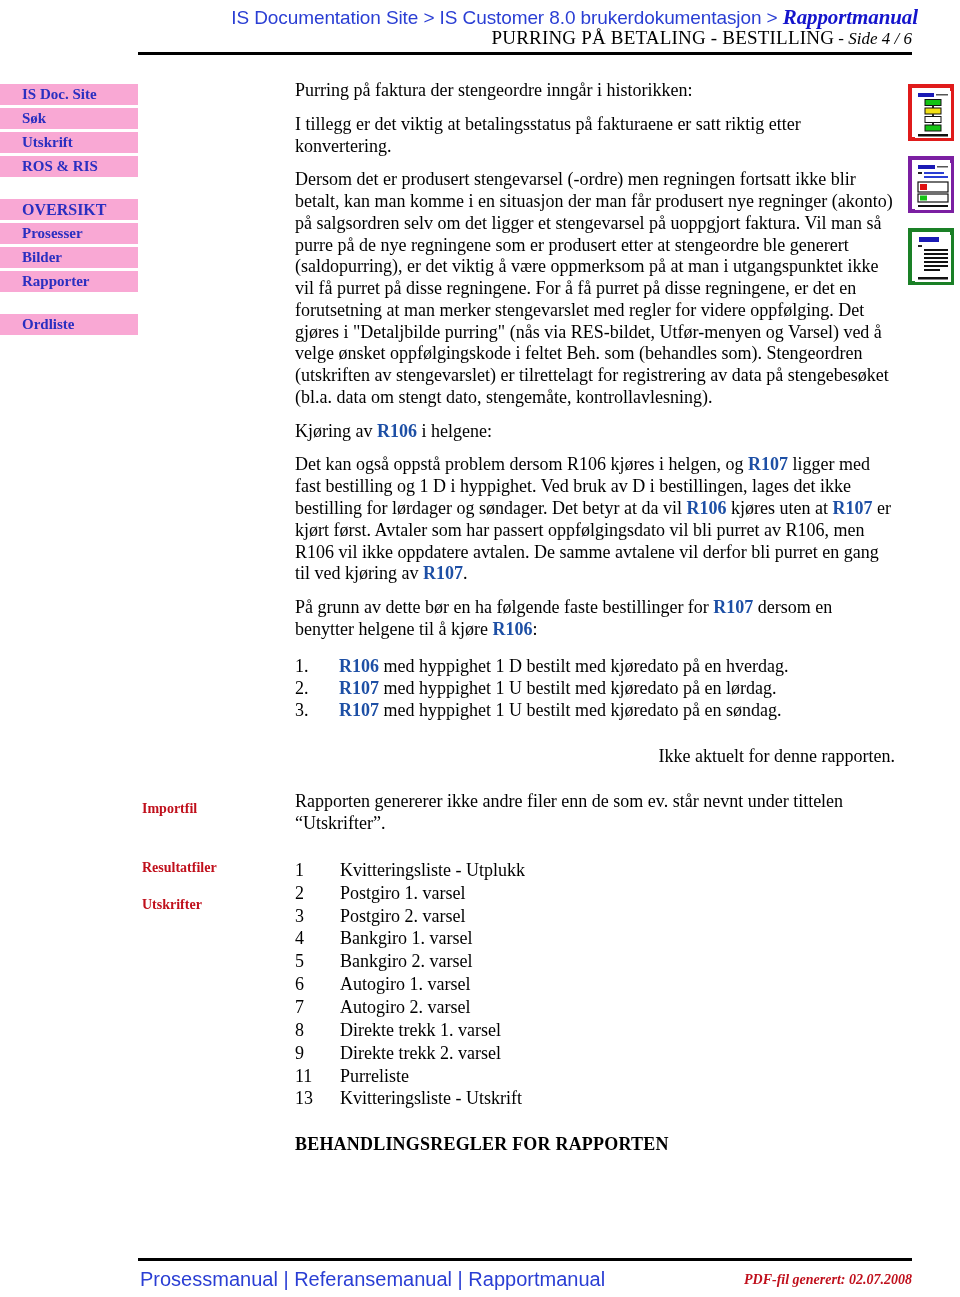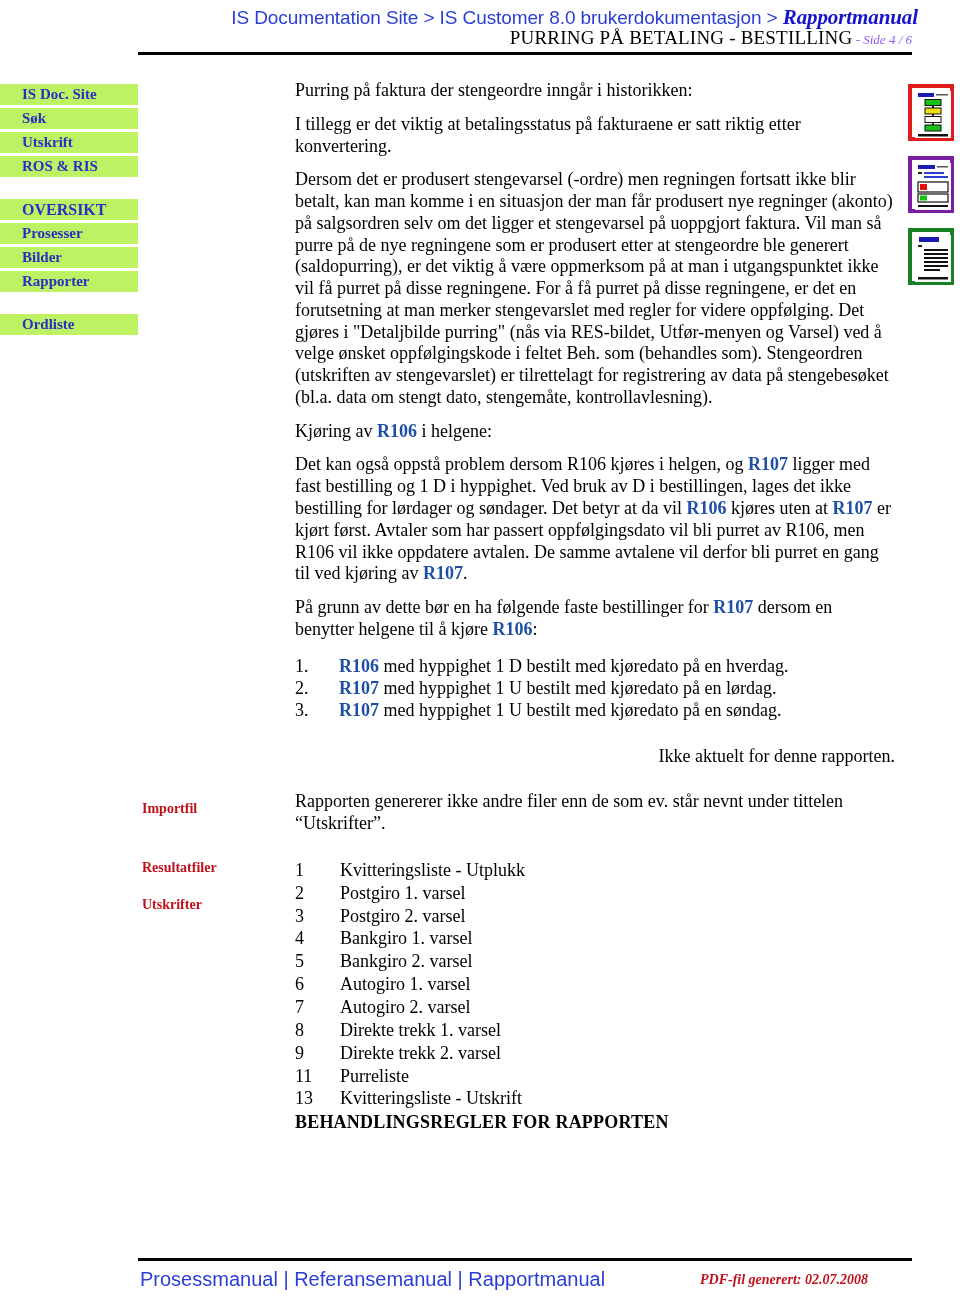--- a/index.html
+++ b/index.html
@@ -52,42 +52,42 @@
     white-space: nowrap;
   }
   .doc-title {
     font-family: "Liberation Serif", "DejaVu Serif", serif;
     font-size: 19px;
     color: #000000;
     letter-spacing: 0.2px;
   }
   .doc-page {
     font-family: "Liberation Serif", "DejaVu Serif", serif;
-    font-size: 13px;
+    font-size: 17px;
     font-style: italic;
-    color: #8b5cf6;
+    color: #000000;
   }
   .header-rule {
     position: absolute;
     left: 138px;
     top: 52px;
     width: 774px;
     height: 3px;
     background: #000000;
   }
 
   
   .sidebar {
     position: absolute;
     left: 0;
     top: 84px;
     width: 138px;
   }
   .nav-item {
-    background: #bef264;
+    background: #f9a8d4;
     color: #2a2fc0;
     font-family: "Liberation Serif", "DejaVu Serif", serif;
     font-weight: bold;
     font-size: 15px;
     height: 21px;
     line-height: 21px;
     padding-left: 22px;
     margin-bottom: 3px;
     box-sizing: border-box;
     width: 138px;
@@ -152,21 +152,21 @@
     display: flex;
   }
   .printlist li .num {
     width: 45px;
     flex: 0 0 45px;
   }
 
   .section-heading {
     font-size: 18px;
     font-weight: bold;
-    margin-top: 2px;
+    margin-top: 24px;
     letter-spacing: 0.2px;
   }
 
   
   .icon-col {
     position: absolute;
     left: 908px;
     top: 84px;
     width: 52px;
   }
@@ -202,20 +202,21 @@
     font-size: 20px;
     color: #2a3ed4;
     white-space: nowrap;
   }
   .footer-links .sep { color: #2a3ed4; }
   .footer-gen {
     position: absolute;
     left: 700px;
     top: 1272px;
     width: 212px;
+    text-align: right;
     font-family: "Liberation Serif", "DejaVu Serif", serif;
     font-style: italic;
     font-weight: bold;
     font-size: 14px;
     color: #c0101c;
     white-space: nowrap;
   }
 </style>
 </head>
 <body>

